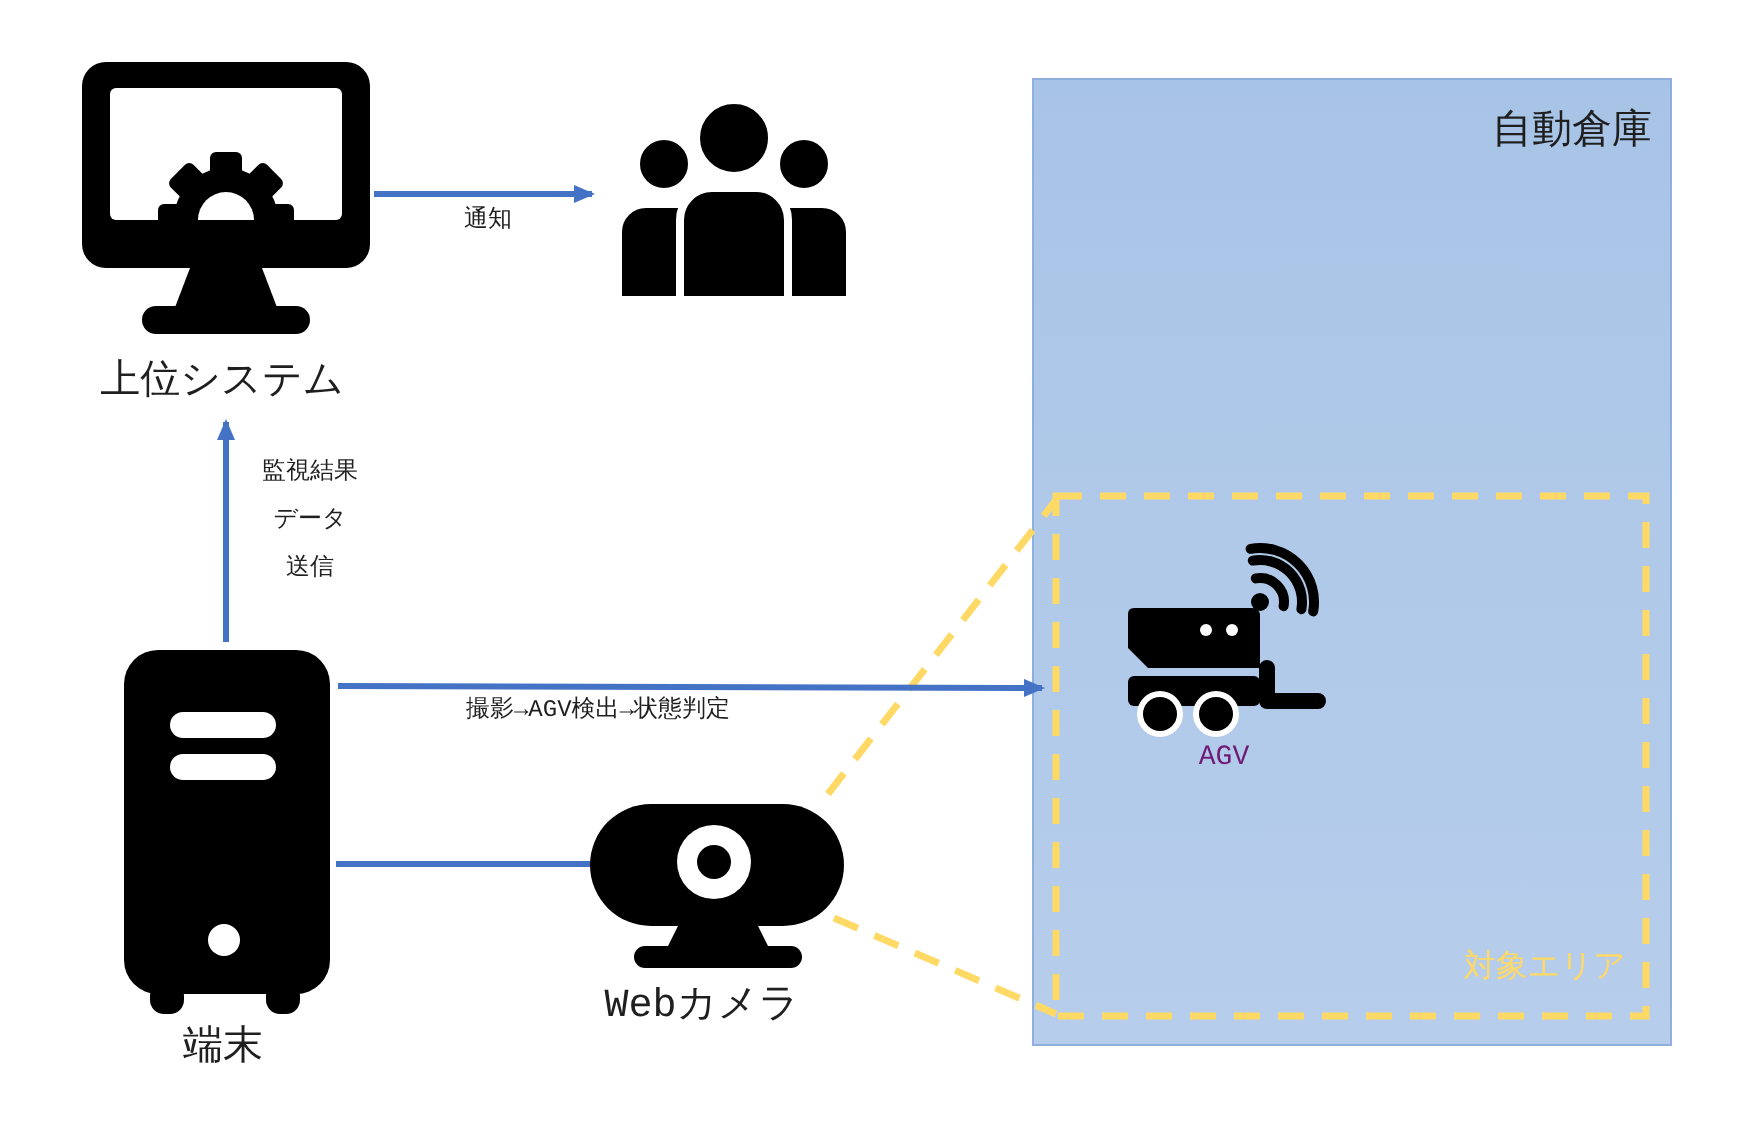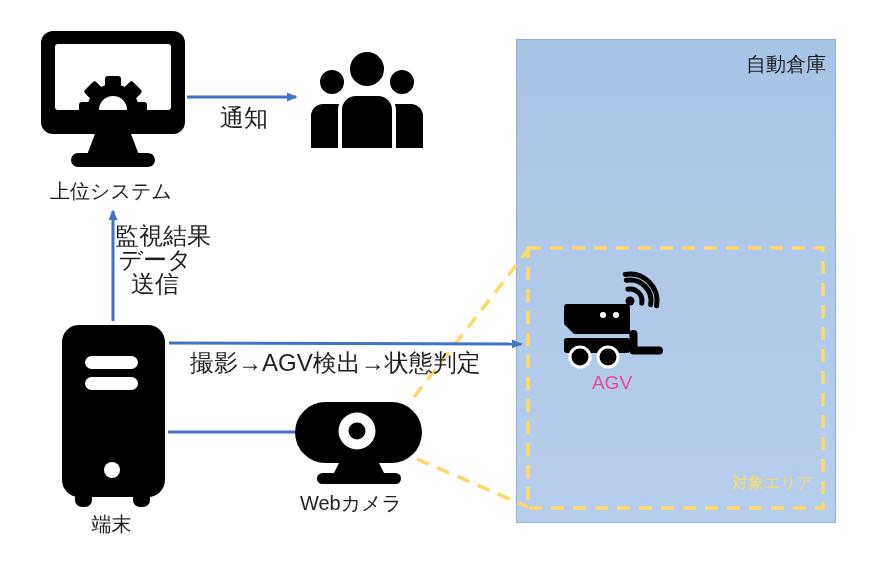--- a/index.html
+++ b/index.html
@@ -1,21 +1,21 @@
 <!DOCTYPE html>
 <html><head>
 <meta charset="utf-8">
 <style>
   html,body { margin:0; padding:0; background:#ffffff; }
   .canvas {
     position: relative;
     width: 877px;
     height: 568px;
     background: #ffffff;
-    font-family: Liberation Sans, sans-serif;
+    font-family: Liberation Mono, monospace;
     overflow: hidden;
   }
   .overlay {
     position:absolute; left:0; top:0; width:877px; height:568px;
     pointer-events:none;
   }
   .area-warehouse {
     position:absolute;
     left:516px; top:39px; width:320px; height:484px;
     background: linear-gradient(180deg, #a7c3e6 0%, #b0c9e9 45%, #b6cdeb 100%);
@@ -23,21 +23,21 @@
     box-sizing: border-box;
   }
   .label {
     position:absolute;
     color:#1f1f1f;
     text-align:center;
     line-height:1.25;
     white-space:nowrap;
   }
   .node-label { font-size:20px; }
-  .edge-label { font-size:24px; }
+  .edge-label { font-size:12px; }
   .warehouse-label {
     position:absolute; right:9px; top:11px;
     font-size:20px; color:#1f1f1f;
   }
   .target-label {
     position:absolute;
     left:663px; top:473px; width:150px;
     text-align:right;
     font-size:16px;
     color:#ffd966;
@@ -139,21 +139,21 @@
     <path d="M66.4,10.3 A21,21 0 0 1 90.7,34.6" fill="none" stroke="#000" stroke-width="5" stroke-linecap="round"></path>
     <path d="M65.3,4.4 A27,27 0 0 1 96.6,35.7" fill="none" stroke="#000" stroke-width="5" stroke-linecap="round"></path>
     <path d="M7,34 H66 Q70,34 70,38 V64 H14 L4,54 V37 Q4,34 7,34 Z" fill="#000"></path>
     <circle cx="43" cy="45" r="3" fill="#fff"></circle>
     <circle cx="56" cy="45" r="3" fill="#fff"></circle>
     <rect x="4" y="68" width="66" height="15" rx="3" fill="#000"></rect>
     <path d="M73.5,64 V80.5 H99" fill="none" stroke="#000" stroke-width="8" stroke-linecap="round" stroke-linejoin="round"></path>
     <circle cx="20" cy="87" r="10" fill="#000" stroke="#fff" stroke-width="3"></circle>
     <circle cx="48" cy="87" r="10" fill="#000" stroke="#fff" stroke-width="3"></circle>
   </svg>
-  <div class="label node-label" style="left:560px; top:371px; width:104px; font-size:19px; color:#ec4899;">AGV</div>
+  <div class="label node-label" style="left:560px; top:371px; width:104px; font-size:14px; color:#701a75;">AGV</div>
 
   <div class="target-label">対象エリア</div>
 
   <div class="label edge-label" style="left:204px; top:103px; width:80px;">通知</div>
 
   <div class="label edge-label" style="left:115px; top:224px; width:80px; line-height:24px;text-align:center;">
     <span style="display:block">監視結果</span>
     <span style="display:block">データ</span>
     <span style="display:block">送信</span>
   </div>

